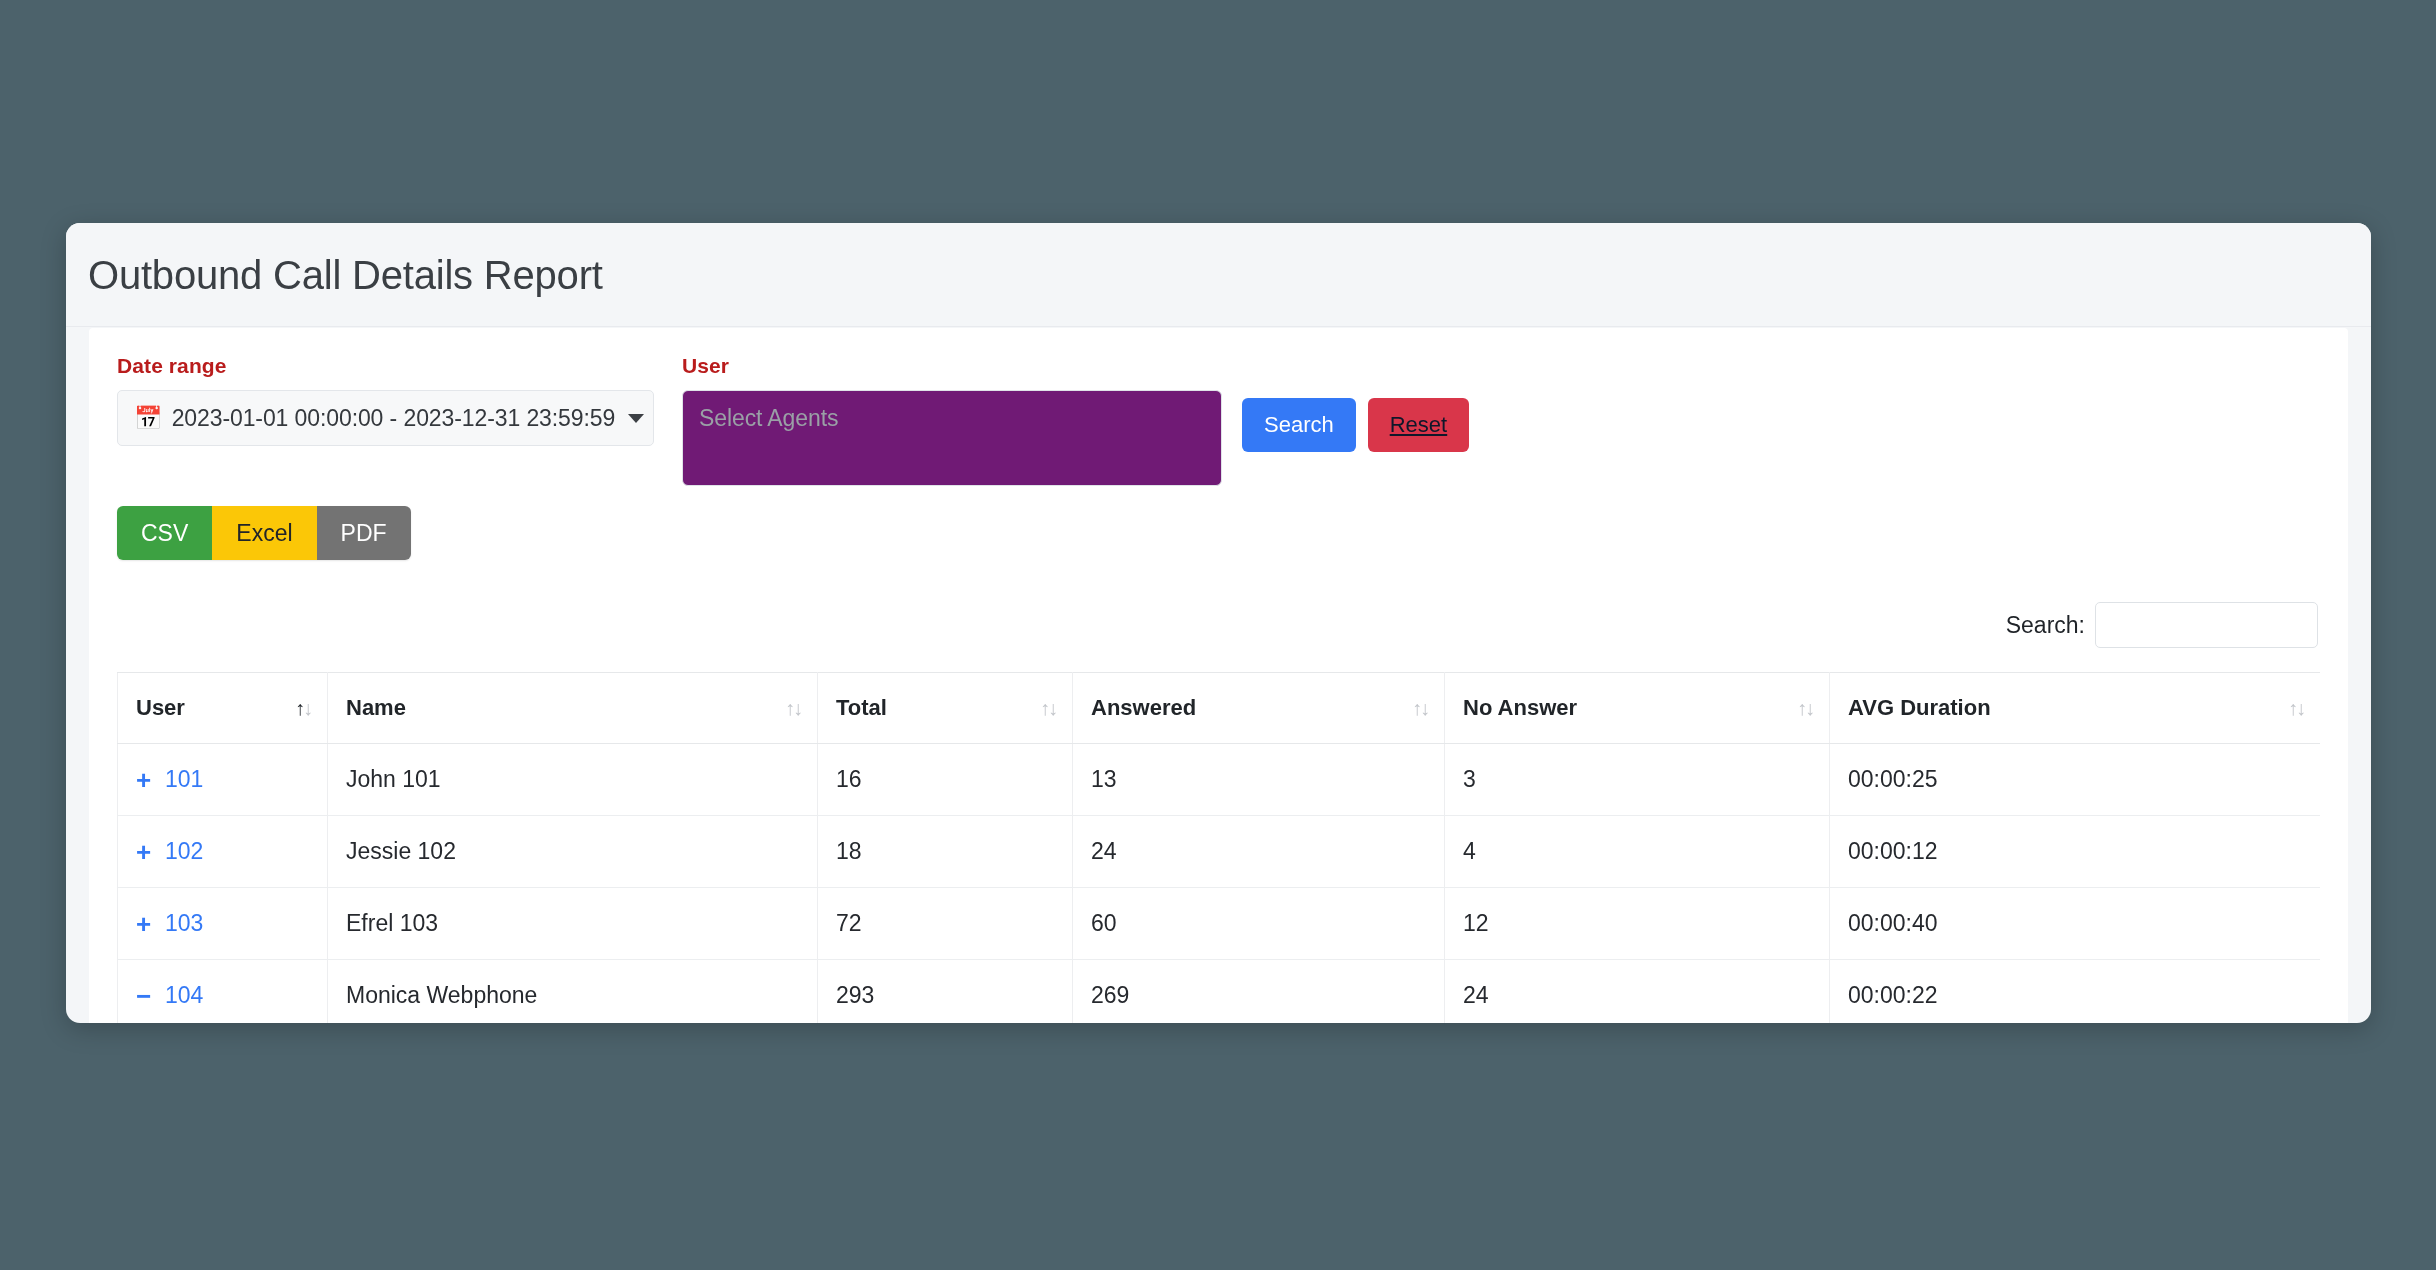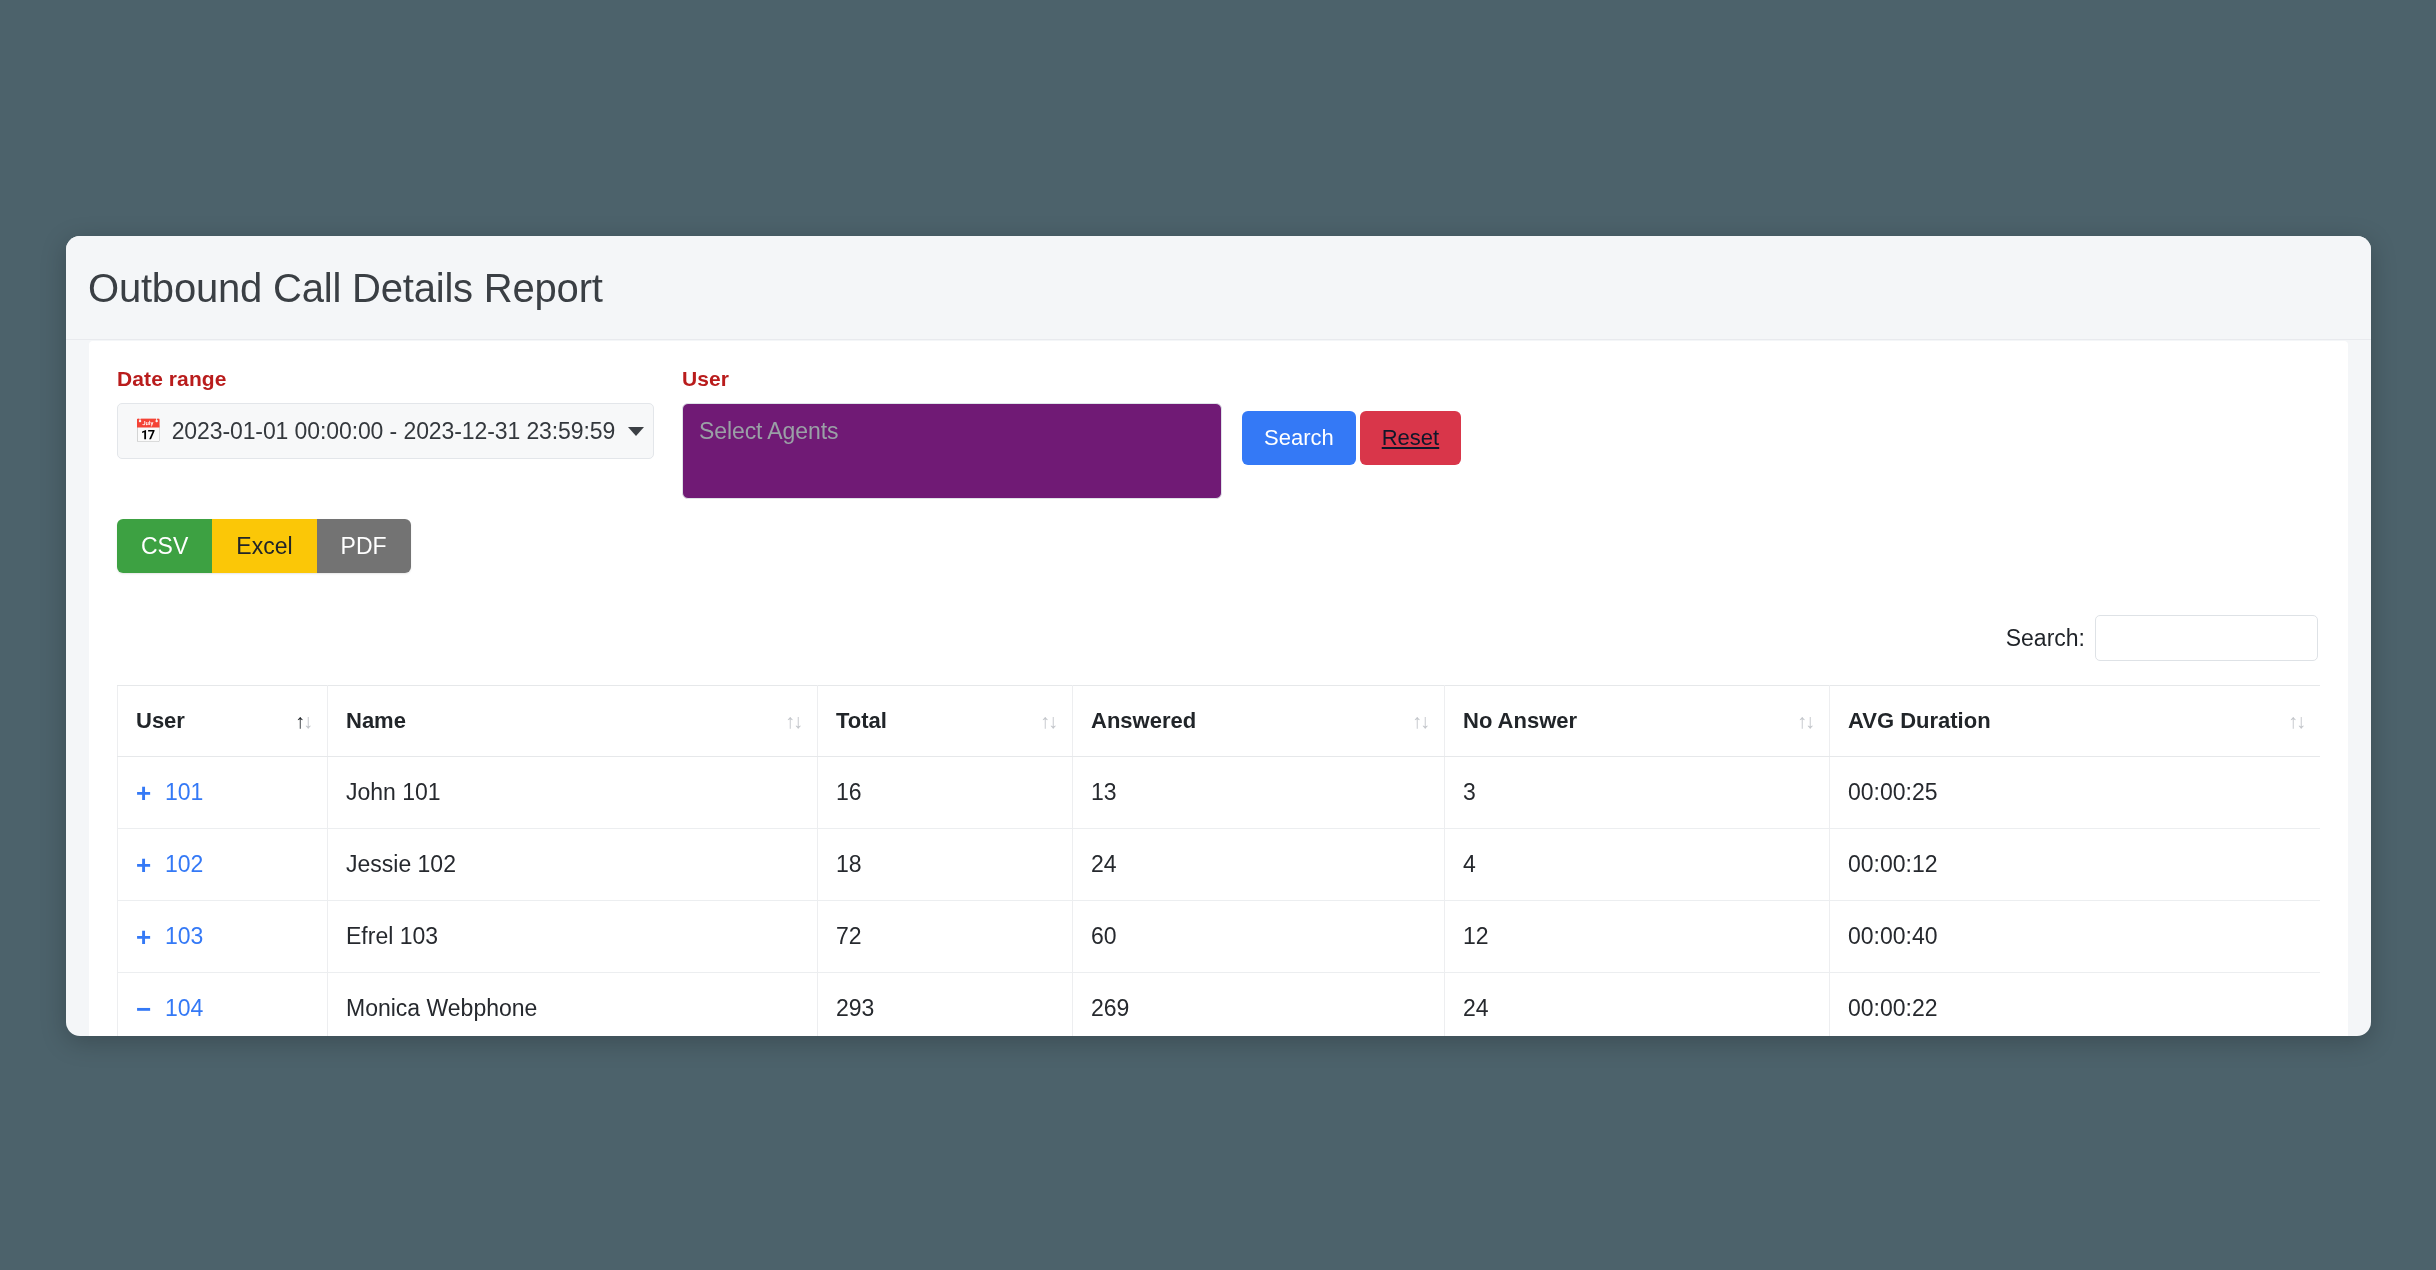--- a/index.html
+++ b/index.html
@@ -13,21 +13,21 @@
   body {
     background: #4c626b;
     font-family: "Liberation Sans", sans-serif;
     -webkit-font-smoothing: antialiased;
   }
 
   
   .card {
     position: absolute;
     left: 66px;
-    top: 236px;
+    top: 223px;
     width: 2305px;
     height: 800px;
     background: #f4f6f8;
     border-radius: 14px;
     box-shadow: 0 6px 26px rgba(0,0,0,0.22);
     overflow: hidden;
   }
 
   .card-header {
     height: 104px;
@@ -127,21 +127,21 @@
   }
 
   .agent-placeholder {
     font-size: 23px;
     color: #9aa0a6;
     letter-spacing: -0.1px;
   }
 
   .action-buttons {
     display: flex;
-    gap: 4px;
+    gap: 12px;
     margin-top: 44px;
   }
 
   .btn {
     border: none;
     border-radius: 6px;
     font-family: "Liberation Sans", sans-serif;
     font-size: 22px;
     cursor: pointer;
     line-height: 1;

